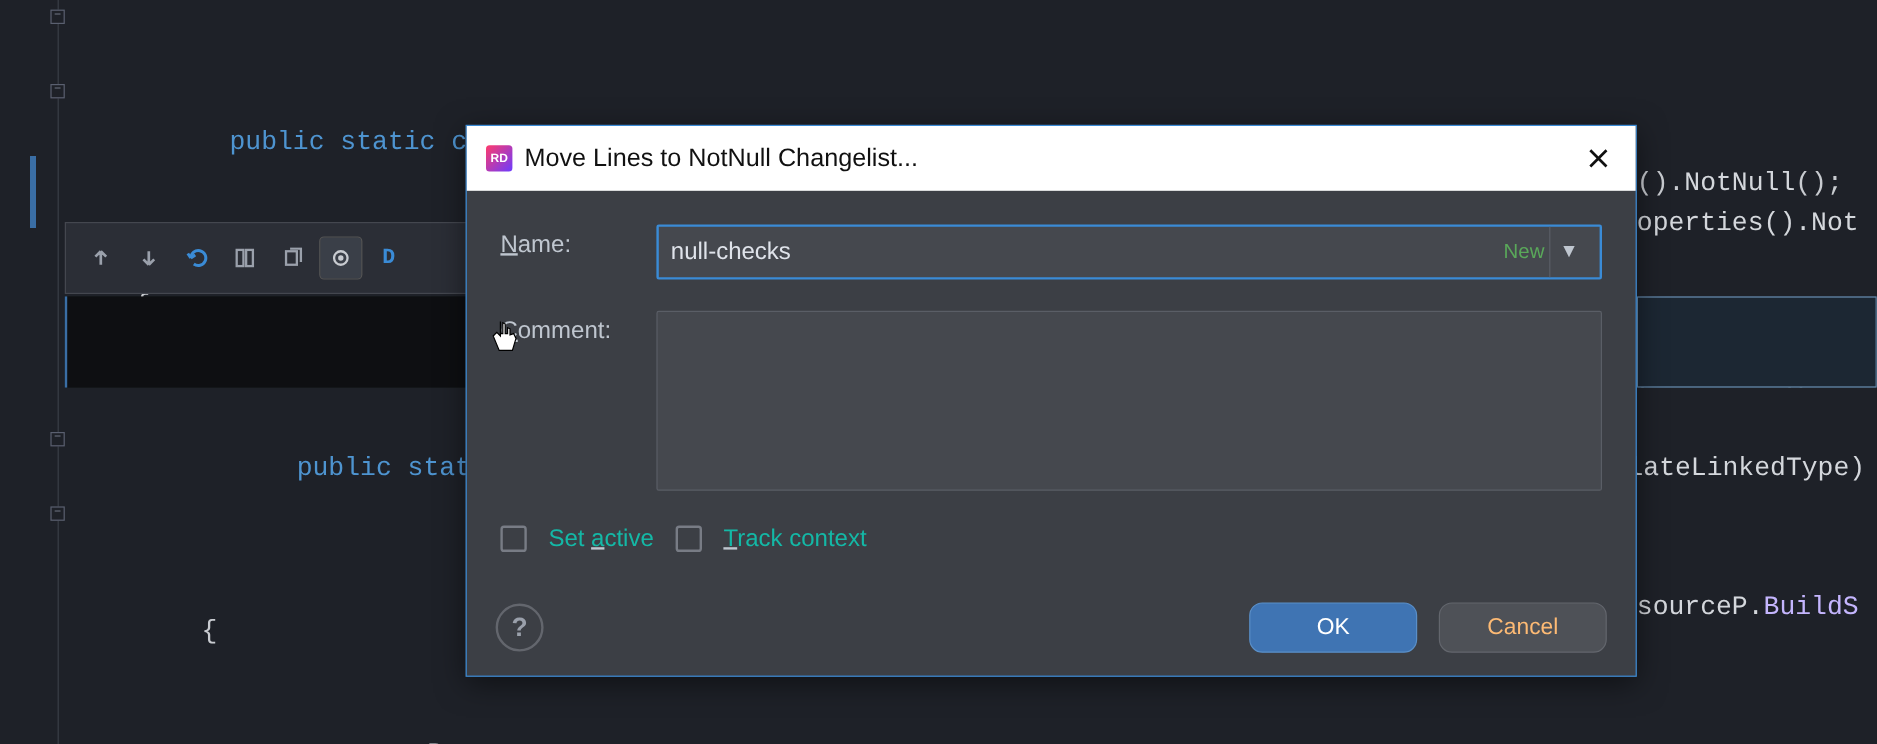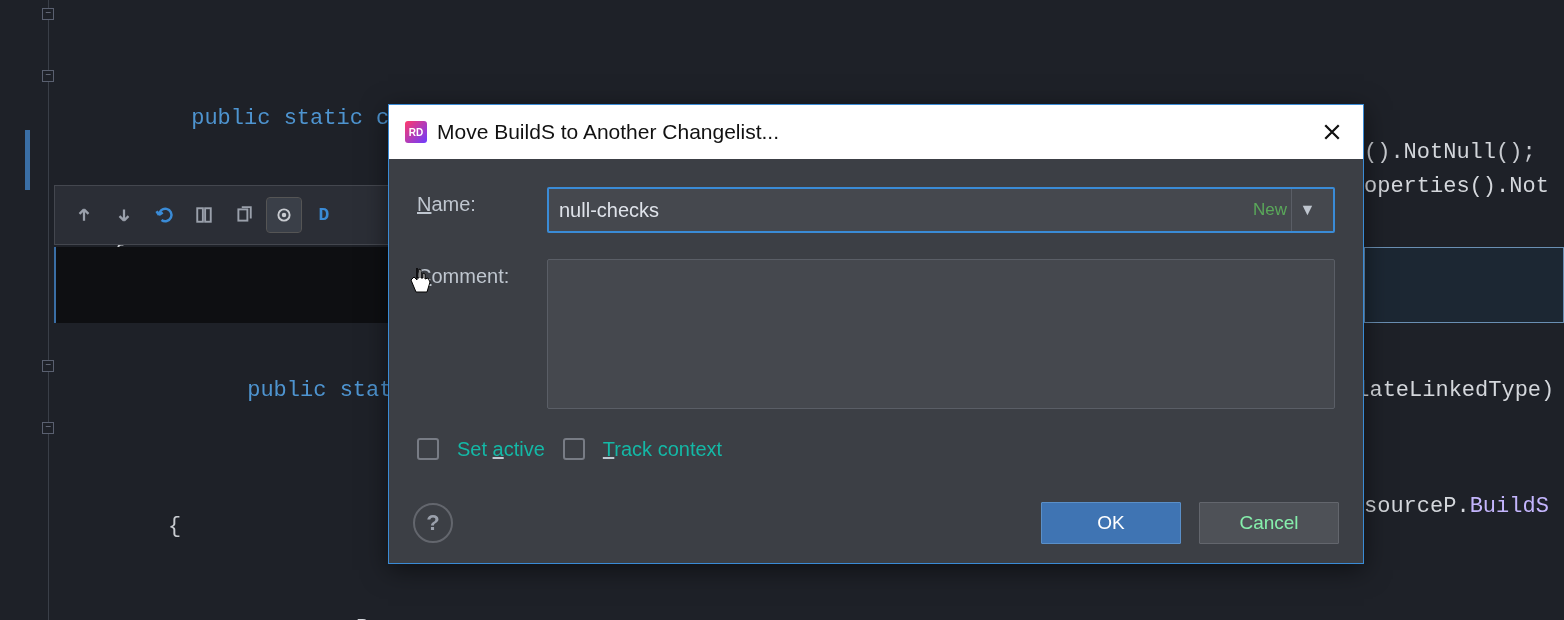--- a/index.html
+++ b/index.html
@@ -209,27 +209,27 @@
   .help-btn {
     width: 40px; height: 40px;
     border: 2px solid #63666d;
     border-radius: 50%;
     display: flex; align-items: center; justify-content: center;
     color: #9aa0ab; font-size: 22px; font-weight: bold;
   }
   .spacer { flex: 1; }
   .btn {
     min-width: 140px; height: 42px;
-    border-radius: 1px;
+    border-radius: 11px;
     display: flex; align-items: center; justify-content: center;
     font-size: 19px;
     cursor: pointer;
   }
   .btn-primary { background: #3f74b3; color: #fff; border: 1px solid #5a8fc8; }
-  .btn-secondary { background: #4e5157; color: #86efac; border: 1px solid #63666d; }
+  .btn-secondary { background: #4e5157; color: #fdba74; border: 1px solid #63666d; }
   .cursor-hand {
     position: absolute;
     left: 408px; top: 266px;
     width: 28px; height: 34px;
     color: #fff;
     font-size: 28px;
     pointer-events: none;
     z-index: 50;
     text-shadow: 0 0 3px #000;
   }
@@ -303,21 +303,21 @@
           <circle cx="8" cy="8" r="5" stroke="#c8cbd0" stroke-width="1.7" fill="none"></circle>
           <circle cx="8" cy="8" r="2" fill="#c8cbd0"></circle>
         </svg></div>
     <div class="tb-btn" style="color:#3a8bd6;font-weight:bold;font-size:18px">D</div>
   </div>
 </div>
 
 <div class="dialog">
   <div class="titlebar">
     <div class="appicon"></div>
-    <span>Move BuildS to Another Changelist...</span>
+    <span>Move Lines to NotNull Changelist...</span>
     <div class="close">
       <svg width="18" height="18" viewBox="0 0 16 16">
           <path d="M2 2l12 12M14 2L2 14" stroke="#111" stroke-width="2"></path>
         </svg>
     </div>
   </div>
 
   <div class="dlg-body">
     <div class="label"><span class="underline-first">N</span><span>ame:</span></div>
     <div class="name-field">

